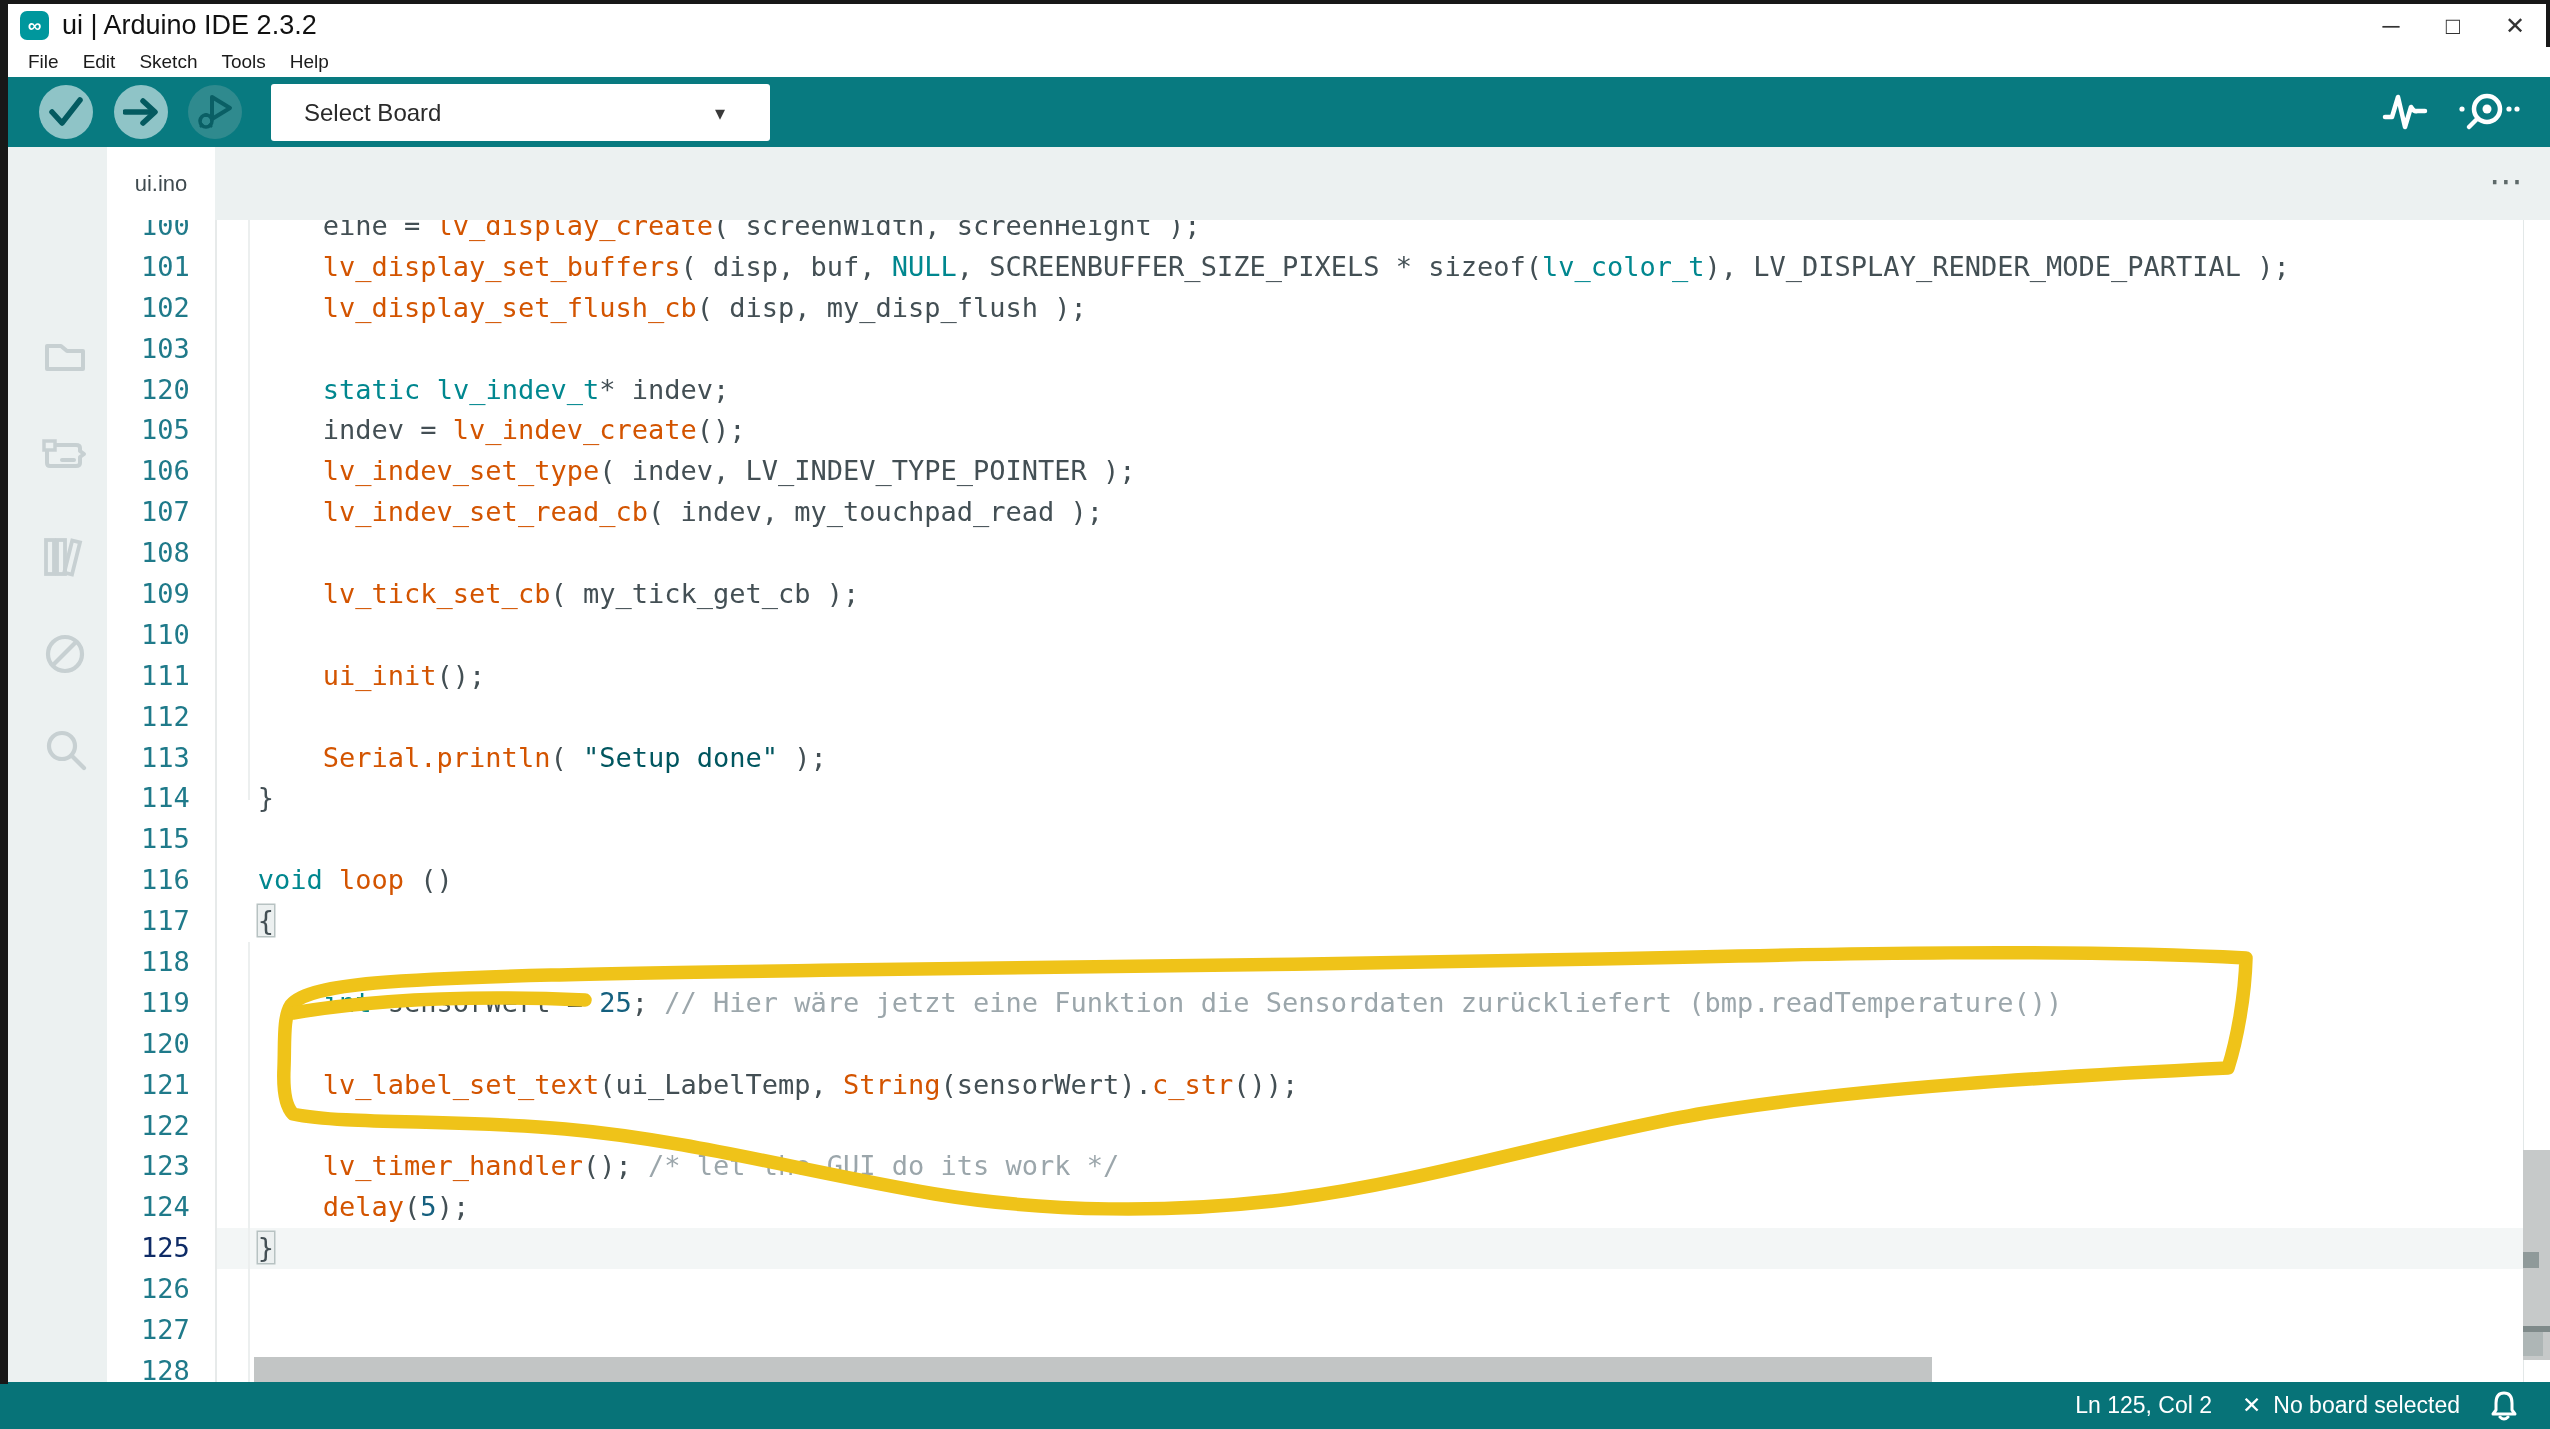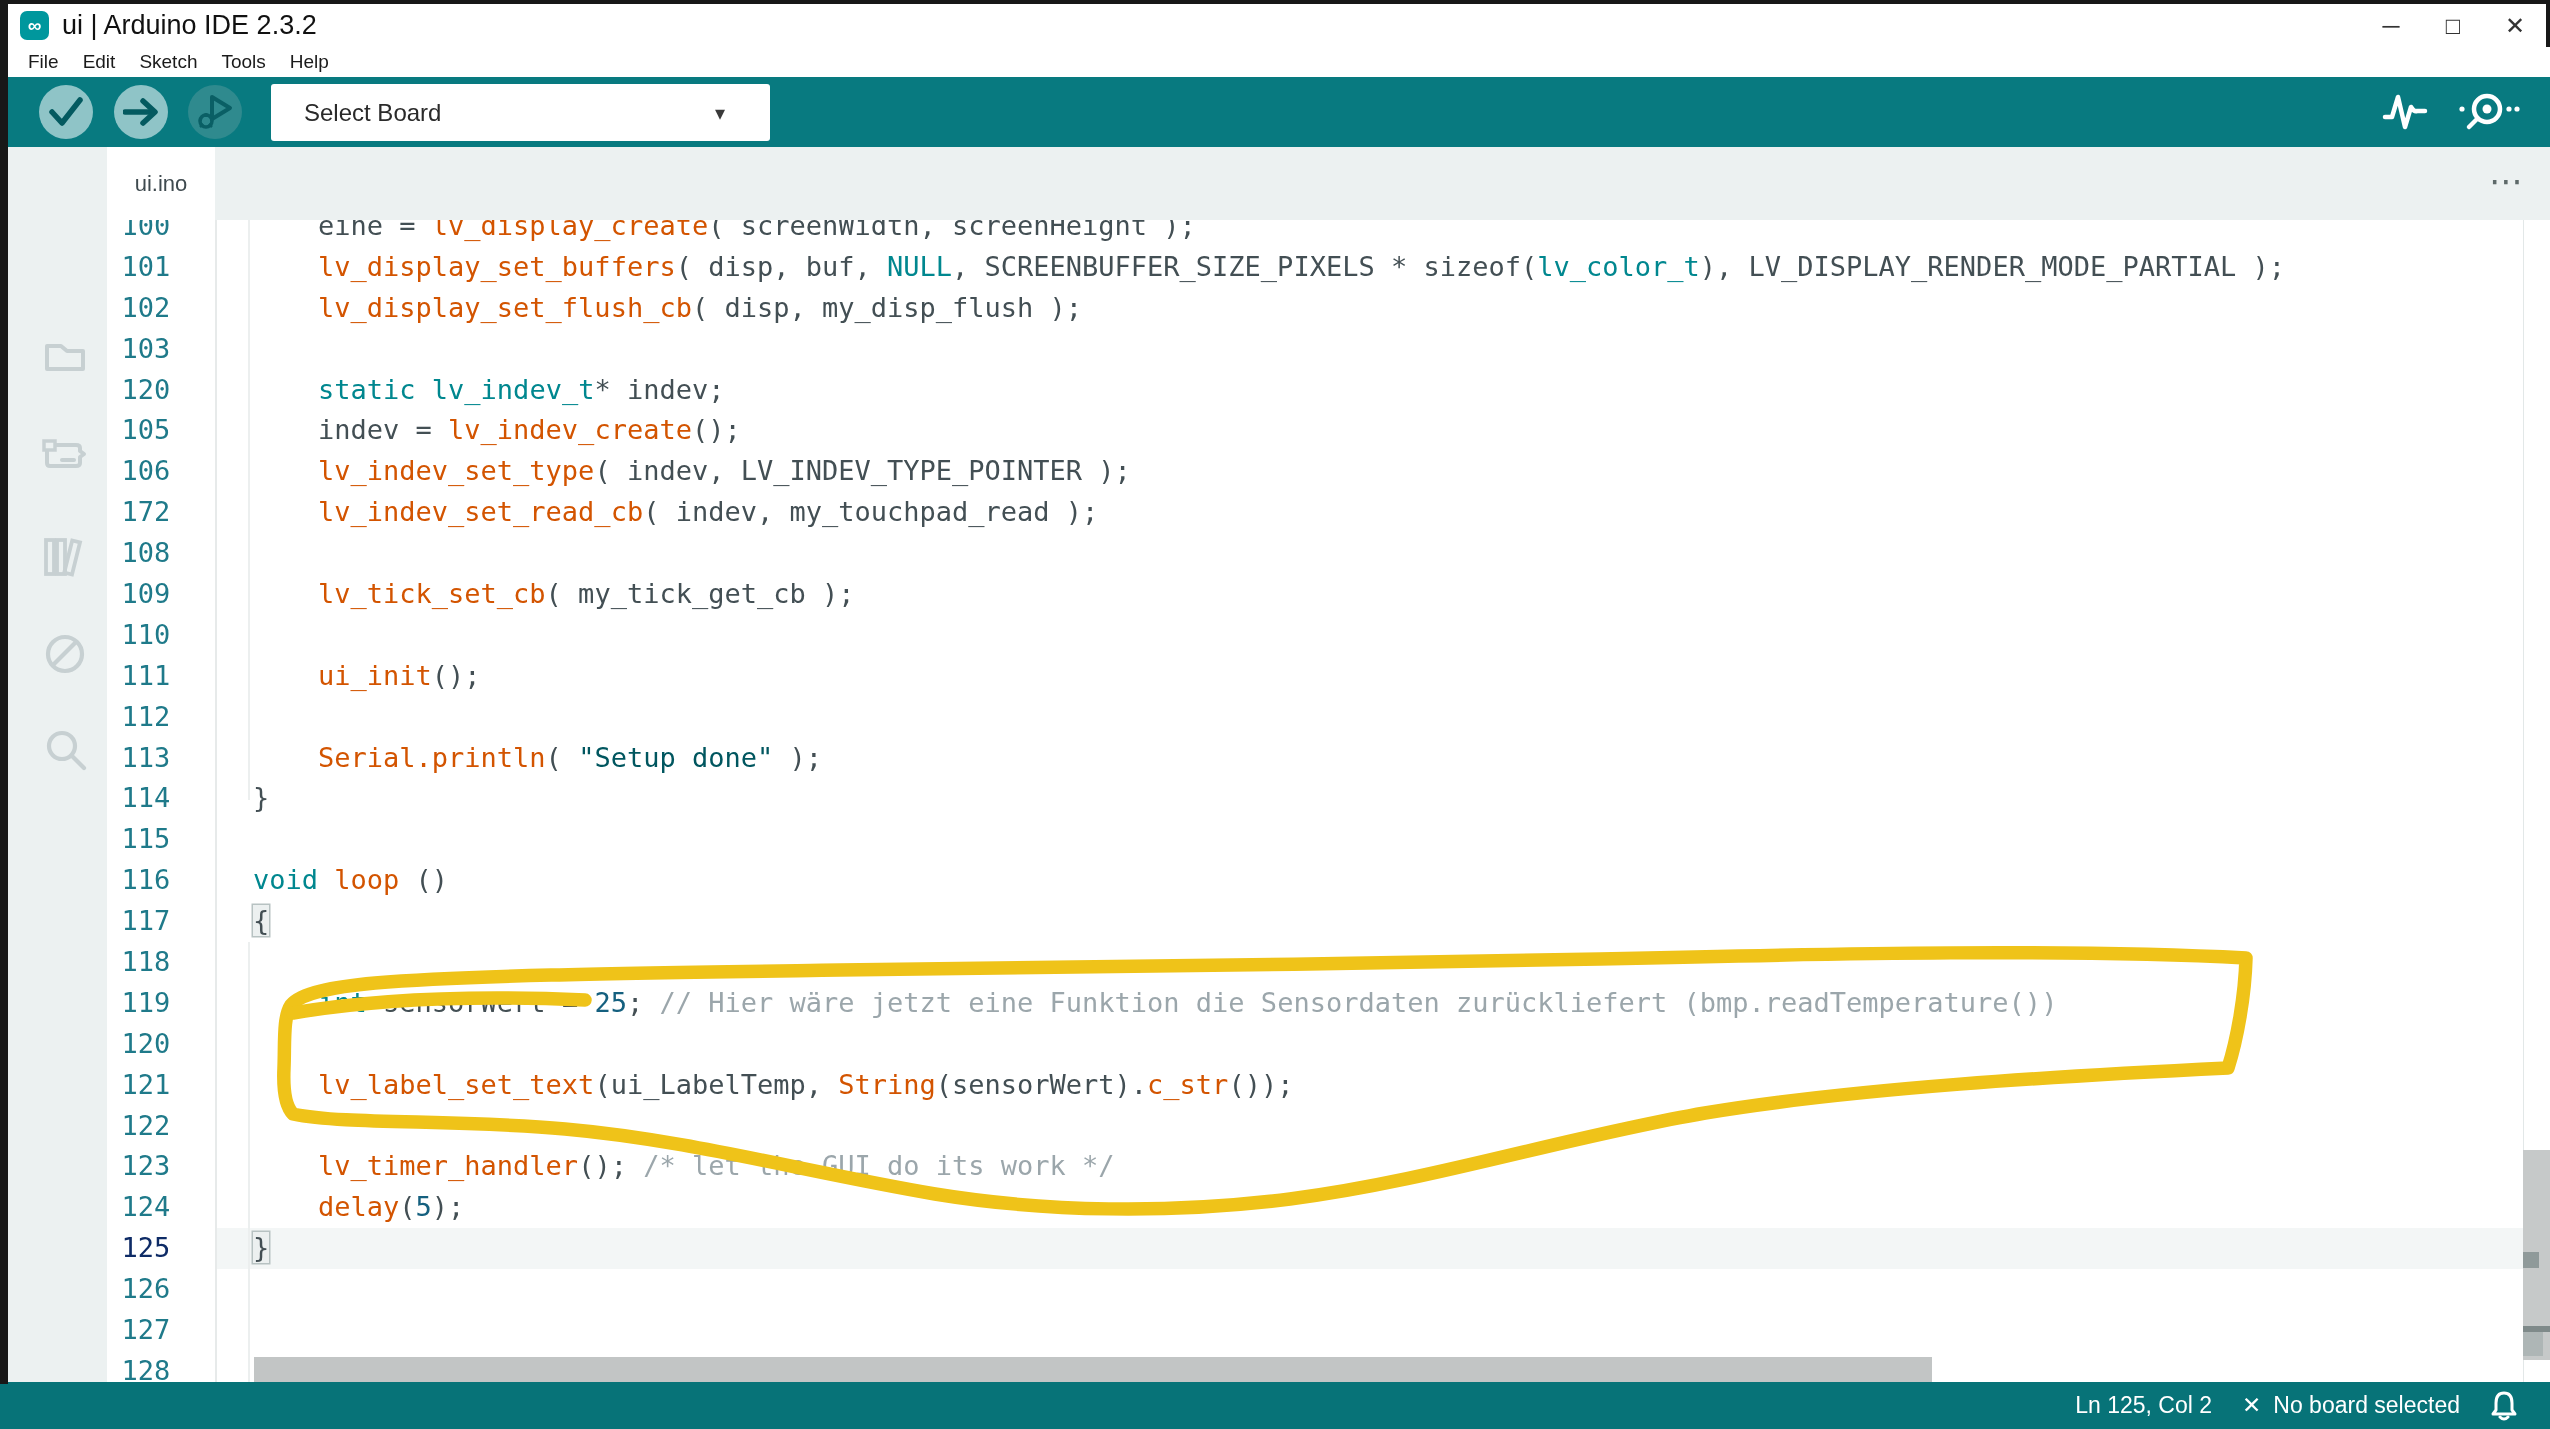--- a/index.html
+++ b/index.html
@@ -48,21 +48,21 @@
   .editor { position:absolute; left:107px; top:220px; right:0; height:1162px; background:#fff; overflow:hidden; }
   .cur-line { position:absolute; left:108px; right:27px; top:1008px; height:41px; background:#F3F6F6; z-index:1; }
   .gutter-border { position:absolute; left:108px; top:0; bottom:0; width:2px; background:#E7EAEA; z-index:2; }
   .indent-guide { position:absolute; left:141px; width:2px; background:#ECEFEF; z-index:2; }
   .guide-a { top:0; height:580px; }
   .guide-b { top:722px; height:508px; }
 
   .code-pane { position:absolute; left:0; top:-14px; right:0; z-index:3;
                font-family:"DejaVu Sans Mono","Liberation Mono",monospace; font-size:27px; line-height:40.9px; }
   .row { display:flex; height:40.9px; white-space:pre; }
-  .ln { flex:0 0 78px; text-align:center; color:#1F7A8A; }
+  .ln { flex:0 0 78px; text-align:left; color:#1F7A8A;padding-left:34px; }
   .ln.active { color:#0E2B66; }
   .code { padding-left:68px; }
   .tk-p { color:#434F54; }
   .tk-f { color:#D35400; }
   .tk-k { color:#00878F; }
   .tk-n { color:#15607F; }
   .tk-c { color:#9BA6AB; }
   .tk-s { color:#00565F; }
   .tk-b { color:#434F54; background:#ECF0F0; box-shadow:0 0 0 1.5px #B7C2C2; }
 
@@ -187,21 +187,21 @@
   <div class="indent-guide guide-a"></div>
   <div class="indent-guide guide-b"></div>
   <div class="code-pane">
       <div class="row"><span class="ln">100</span><span class="code"><span class="tk-p">    eine = </span><span class="tk-f">lv_display_create</span><span class="tk-p">( screenWidth, screenHeight );</span></span></div>
       <div class="row"><span class="ln">101</span><span class="code"><span class="tk-p">    </span><span class="tk-f">lv_display_set_buffers</span><span class="tk-p">( disp, buf, </span><span class="tk-k">NULL</span><span class="tk-p">, SCREENBUFFER_SIZE_PIXELS * sizeof(</span><span class="tk-k">lv_color_t</span><span class="tk-p">), LV_DISPLAY_RENDER_MODE_PARTIAL );</span></span></div>
       <div class="row"><span class="ln">102</span><span class="code"><span class="tk-p">    </span><span class="tk-f">lv_display_set_flush_cb</span><span class="tk-p">( disp, my_disp_flush );</span></span></div>
       <div class="row"><span class="ln">103</span><span class="code"></span></div>
       <div class="row"><span class="ln">120</span><span class="code"><span class="tk-p">    </span><span class="tk-k">static</span><span class="tk-p"> </span><span class="tk-k">lv_indev_t</span><span class="tk-p">* indev;</span></span></div>
       <div class="row"><span class="ln">105</span><span class="code"><span class="tk-p">    indev = </span><span class="tk-f">lv_indev_create</span><span class="tk-p">();</span></span></div>
       <div class="row"><span class="ln">106</span><span class="code"><span class="tk-p">    </span><span class="tk-f">lv_indev_set_type</span><span class="tk-p">( indev, LV_INDEV_TYPE_POINTER );</span></span></div>
-      <div class="row"><span class="ln">172</span><span class="code"><span class="tk-p">    </span><span class="tk-f">lv_indev_set_read_cb</span><span class="tk-p">( indev, my_touchpad_read );</span></span></div>
+      <div class="row"><span class="ln">107</span><span class="code"><span class="tk-p">    </span><span class="tk-f">lv_indev_set_read_cb</span><span class="tk-p">( indev, my_touchpad_read );</span></span></div>
       <div class="row"><span class="ln">108</span><span class="code"></span></div>
       <div class="row"><span class="ln">109</span><span class="code"><span class="tk-p">    </span><span class="tk-f">lv_tick_set_cb</span><span class="tk-p">( my_tick_get_cb );</span></span></div>
       <div class="row"><span class="ln">110</span><span class="code"></span></div>
       <div class="row"><span class="ln">111</span><span class="code"><span class="tk-p">    </span><span class="tk-f">ui_init</span><span class="tk-p">();</span></span></div>
       <div class="row"><span class="ln">112</span><span class="code"></span></div>
       <div class="row"><span class="ln">113</span><span class="code"><span class="tk-p">    </span><span class="tk-f">Serial.println</span><span class="tk-p">( </span><span class="tk-s">"Setup done"</span><span class="tk-p"> );</span></span></div>
       <div class="row"><span class="ln">114</span><span class="code"><span class="tk-p">}</span></span></div>
       <div class="row"><span class="ln">115</span><span class="code"></span></div>
       <div class="row"><span class="ln">116</span><span class="code"><span class="tk-k">void</span><span class="tk-p"> </span><span class="tk-f">loop</span><span class="tk-p"> ()</span></span></div>
       <div class="row"><span class="ln">117</span><span class="code"><span class="tk-b">{</span></span></div>

